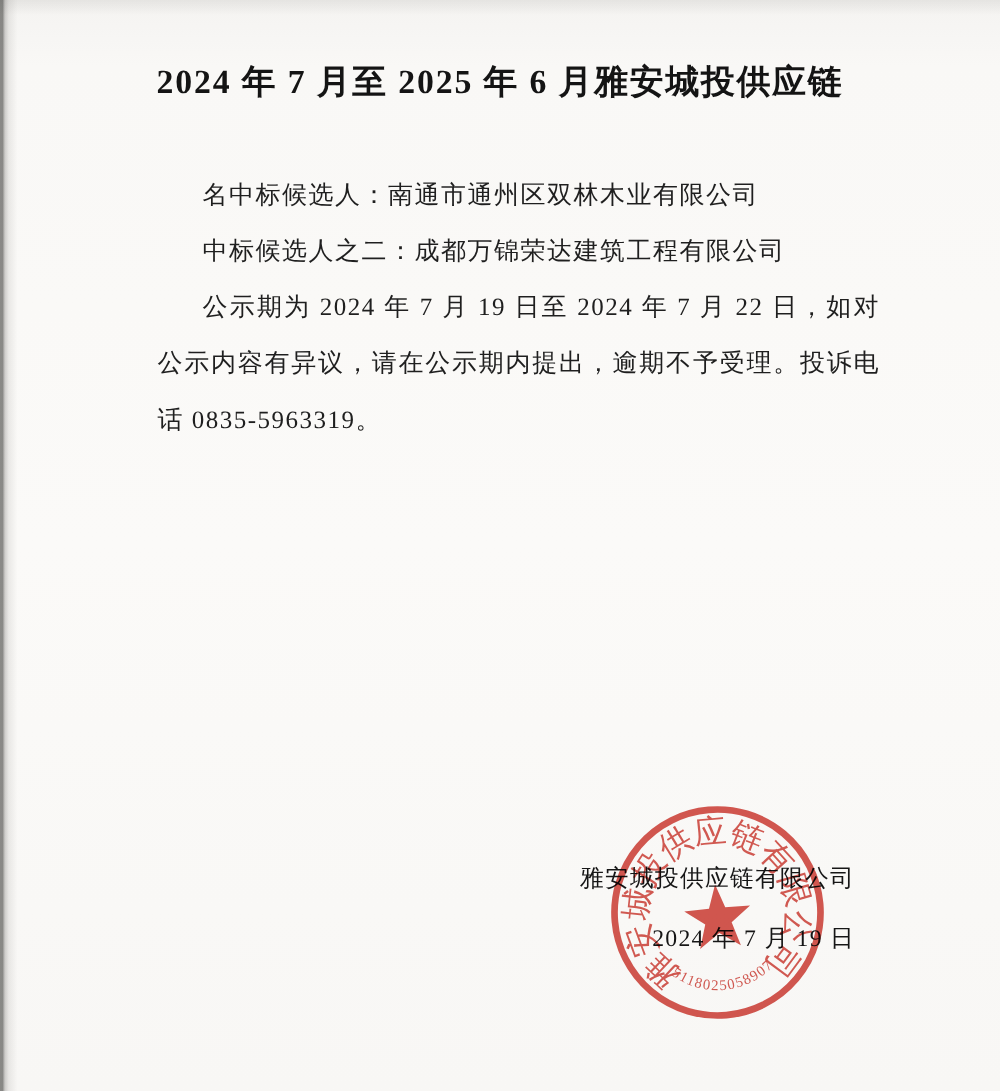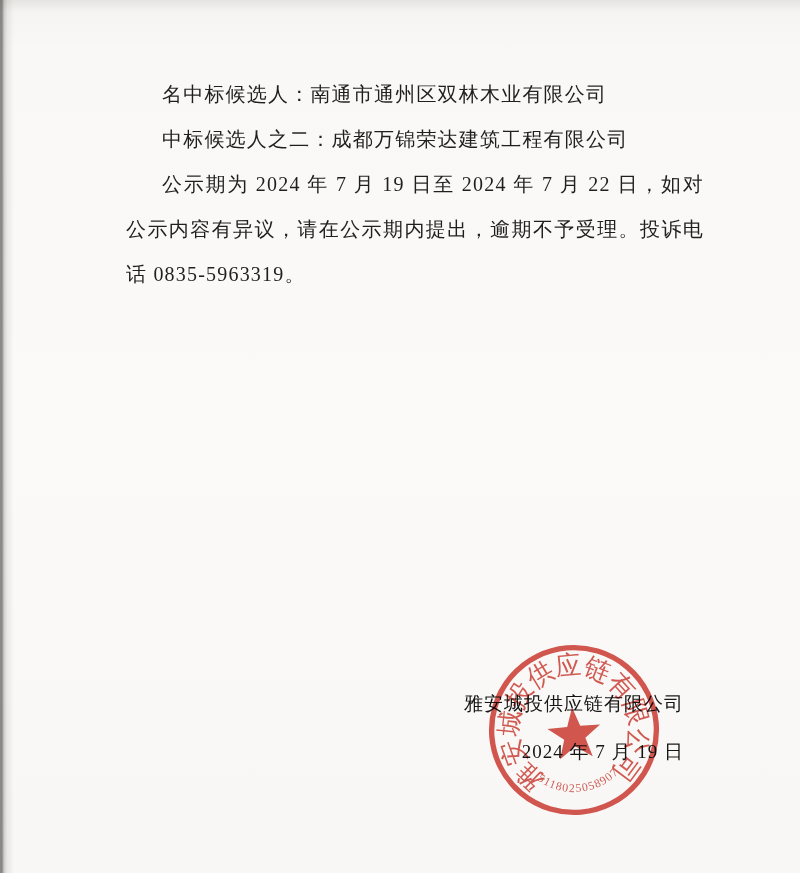--- a/index.html
+++ b/index.html
@@ -75,20 +75,21 @@
     font-family:"Liberation Serif","DejaVu Serif",serif;
   }
 </style>
 </head>
 <body>
 
 <div class="paper"></div>
 <div class="scan-edge-top"></div>
 
 <h1 class="title">
+  <span class="title-line">2024 年 7 月至 2025 年 6 月雅安城投供应链</span>
 </h1>
 
 <div class="body-text">
   <p class="indent">名中标候选人：南通市通州区双林木业有限公司</p>
   <p class="indent">中标候选人之二：成都万锦荣达建筑工程有限公司</p>
   <p class="indent">公示期为 2024 年 7 月 19 日至 2024 年 7 月 22 日，如对公示内容有异议，请在公示期内提出，逾期不予受理。投诉电话 0835-5963319。</p>
 </div>
 
 <div class="signature">
   <p>雅安城投供应链有限公司</p>

